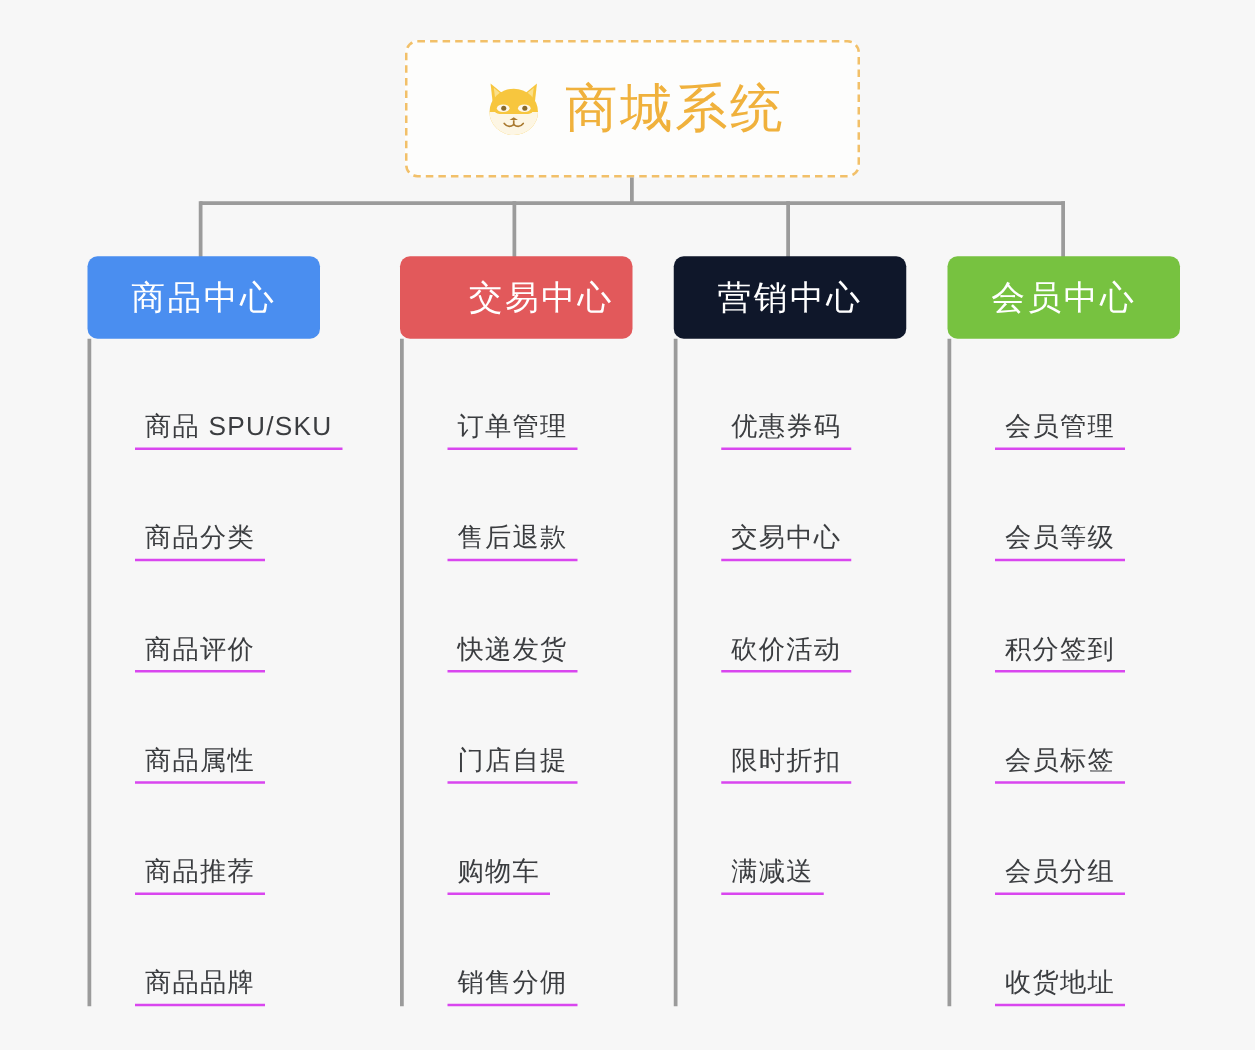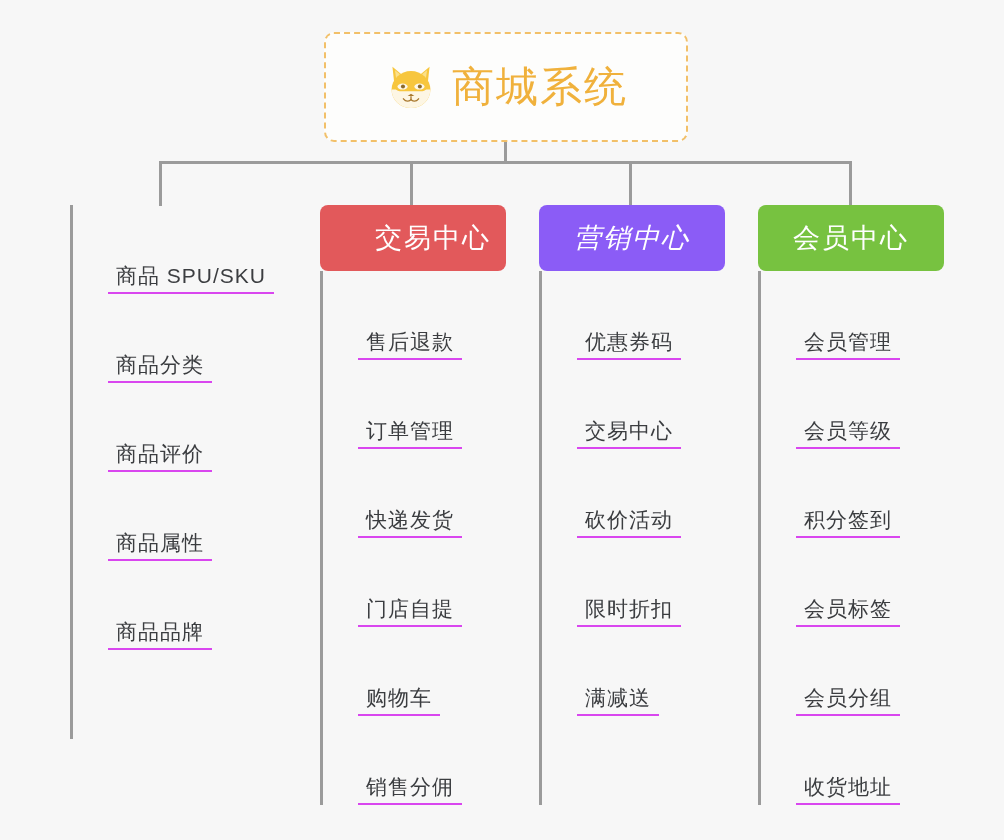--- a/index.html
+++ b/index.html
@@ -73,21 +73,21 @@
     left:0;top:0;
     width:3px;
     background:#9b9b9b;
   }
   
   .leaf-indent{padding-left:38px;}
 
   
   .c-blue{background:#4a8ef0;}
   .c-red{background:#e2595b;padding-left:40px;}
-  .c-orange{background:#8b5cf6;font-style:italic;}
+  .c-orange{background:#0f172a;}
   .c-green{background:#77c240;}
 </style>
 </head>
 <body>
 
 <div id="stage">
 
   <div class="root-card">
     <svg class="root-icon" viewBox="0 0 64 64">
       <path d="M10 8 L12 26 L22 18 Z" fill="#f7c63e"></path>
@@ -112,51 +112,57 @@
   <div class="conn conn-v" style="left:492px;top:142px;height:22px;"></div>
 
   <div class="conn conn-h" style="left:148px;top:161px;width:692px;"></div>
 
   <div class="conn conn-v" style="left:147px;top:161px;height:45px;"></div>
   <div class="conn conn-v" style="left:398px;top:161px;height:45px;"></div>
   <div class="conn conn-v" style="left:617px;top:161px;height:45px;"></div>
   <div class="conn conn-v" style="left:837px;top:161px;height:45px;"></div>
 
   <div class="branch" style="left:58px;width:186px;">
+    <div class="branch-head c-blue">
+      <span>商品中心</span>
+    </div>
     <div class="leaves">
       <div class="spine" style="height:534px;"></div>
       <div class="leaf leaf-indent">
         <span class="leaf-label">商品 SPU/SKU</span>
       </div>
       <div class="leaf leaf-indent">
         <span class="leaf-label">商品分类</span>
       </div>
       <div class="leaf leaf-indent">
         <span class="leaf-label">商品评价</span>
       </div>
       <div class="leaf leaf-indent">
         <span class="leaf-label">商品属性</span>
+      </div>
+      <div class="leaf leaf-indent">
+        <span class="leaf-label">商品推荐</span>
       </div>
       <div class="leaf leaf-indent">
         <span class="leaf-label">商品品牌</span>
       </div>
     </div>
   </div>
 
   <div class="branch" style="left:308px;width:186px;">
     <div class="branch-head c-red">
       <span>交易中心</span>
     </div>
     <div class="leaves">
       <div class="spine" style="height:534px;"></div>
       <div class="leaf leaf-indent">
+        <span class="leaf-label">订单管理</span>
+      </div>
+      <div class="leaf leaf-indent">
         <span class="leaf-label">售后退款</span>
-      </div>
-      <div class="leaf leaf-indent">
-        <span class="leaf-label">订单管理</span>
       </div>
       <div class="leaf leaf-indent">
         <span class="leaf-label">快递发货</span>
       </div>
       <div class="leaf leaf-indent">
         <span class="leaf-label">门店自提</span>
       </div>
       <div class="leaf leaf-indent">
         <span class="leaf-label">购物车</span>
       </div>

